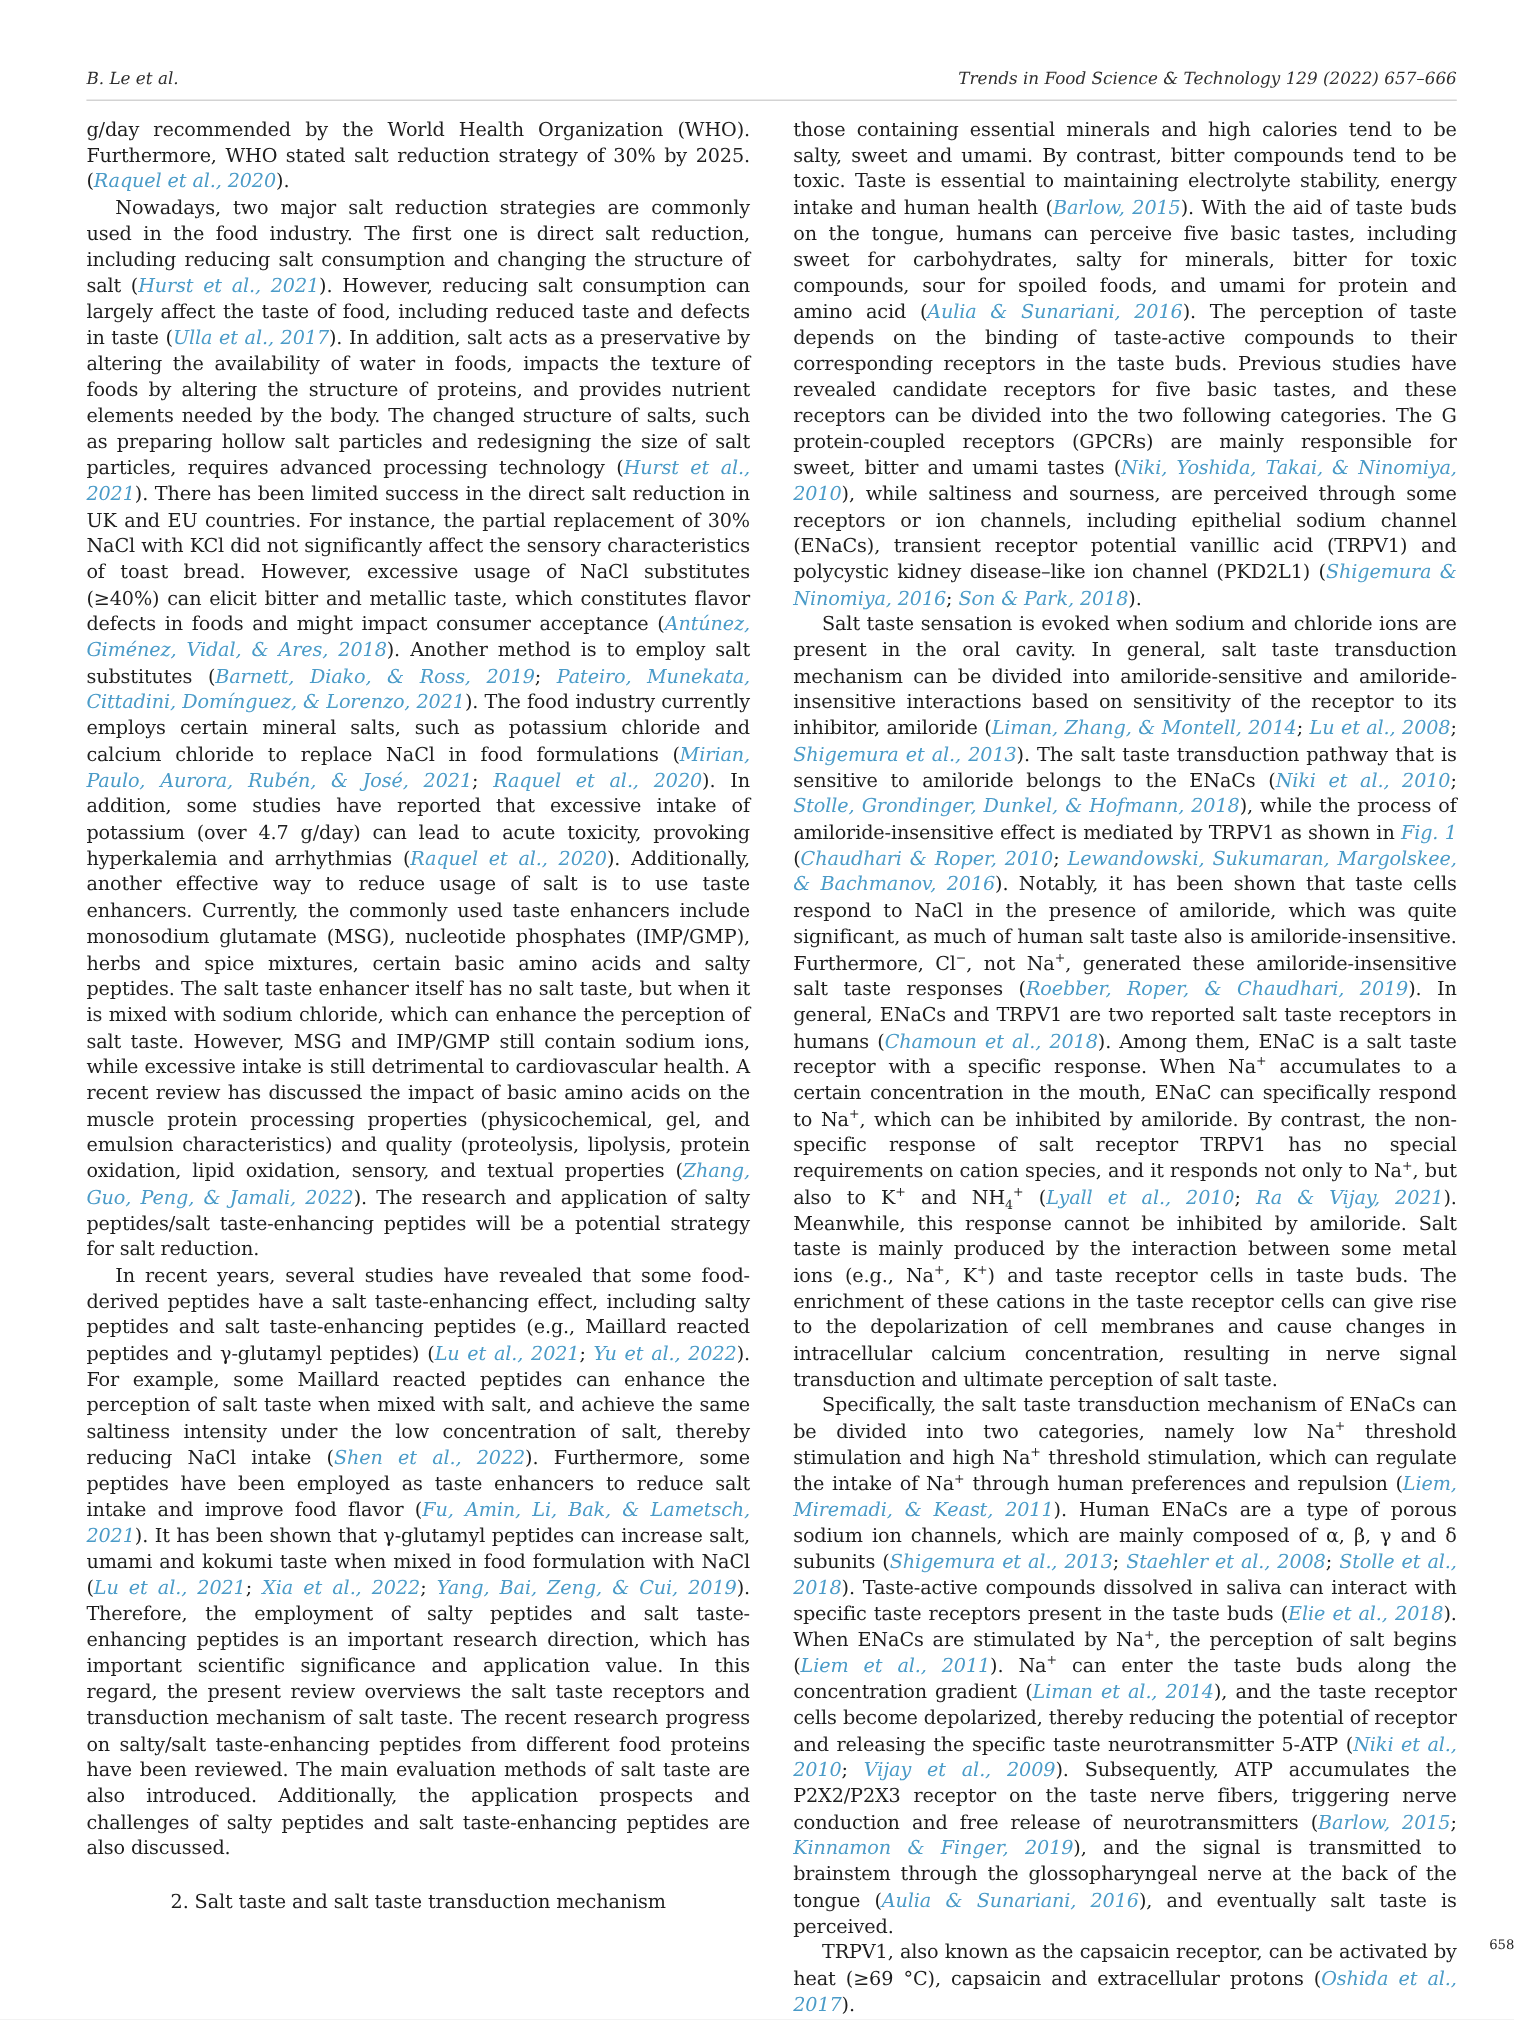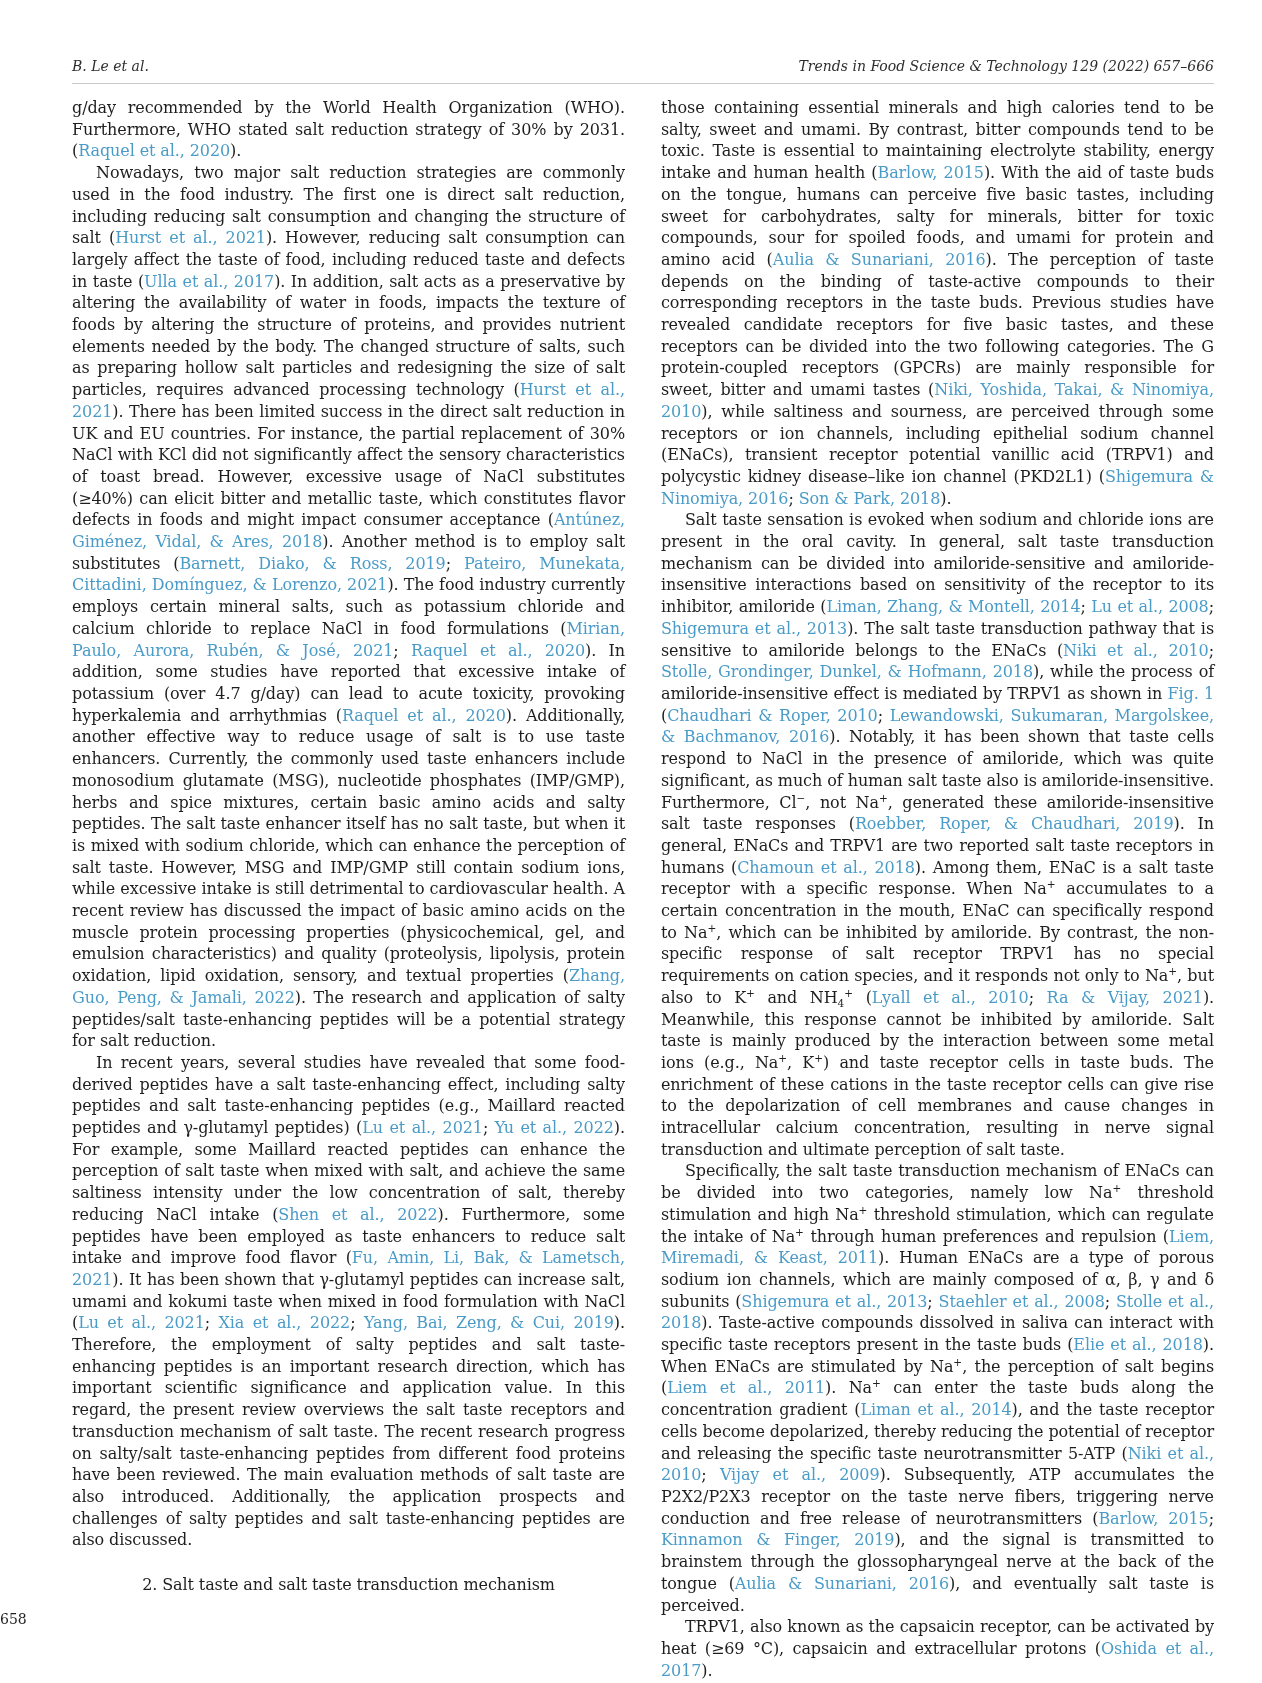--- a/index.html
+++ b/index.html
@@ -47,45 +47,46 @@
     font-weight:normal;
     margin:23px 0 23px 0;
     text-align:center;
     text-indent:0;
     font-family:"DejaVu Serif", "Liberation Serif", serif;
   }
   a.run-link {
     color:#4a9bc8;
     text-decoration:none;
     cursor:pointer;
+    font-style:italic;
   }
   .run-sup { vertical-align:super; font-size:10.5px; line-height:0; letter-spacing:0; }
   .run-sub { vertical-align:sub;  font-size:10.5px; line-height:0; letter-spacing:0; }
   .footer {
     position:absolute;
     left:0; bottom:56px;
     width:100%;
-    text-align:left;
-    font-size:14px;
+    text-align:right;
+    font-size:11px;
     color:#1e1e1e;
     margin-top:32px;
   }
 </style>
 </head>
 <body>
 
 <div class="page">
   <div class="header-row">
     <span>B. Le et al.</span>
     <span>Trends in Food Science &amp; Technology 129 (2022) 657–666</span>
   </div>
   <hr class="header-rule">
   <div class="columns">
     <div class="col" id="left-col">
-        <p class=""><span class="run-plain">g/day recommended by the World Health Organization (WHO). Furthermore, WHO stated salt reduction strategy of 30% by 2031. (</span><a class="run-link">Raquel et al., 2020</a><span class="run-plain">).</span></p>
+        <p class=""><span class="run-plain">g/day recommended by the World Health Organization (WHO). Furthermore, WHO stated salt reduction strategy of 30% by 2025. (</span><a class="run-link">Raquel et al., 2020</a><span class="run-plain">).</span></p>
         <p class="indent"><span class="run-plain">Nowadays, two major salt reduction strategies are commonly used in the food industry. The first one is direct salt reduction, including reducing salt consumption and changing the structure of salt (</span><a class="run-link">Hurst et al., 2021</a><span class="run-plain">). However, reducing salt consumption can largely affect the taste of food, including reduced taste and defects in taste (</span><a class="run-link">Ulla et al., 2017</a><span class="run-plain">). In addition, salt acts as a preservative by altering the availability of water in foods, impacts the texture of foods by altering the structure of proteins, and provides nutrient elements needed by the body. The changed structure of salts, such as preparing hollow salt particles and redesigning the size of salt particles, requires advanced processing technology (</span><a class="run-link">Hurst et al., 2021</a><span class="run-plain">). There has been limited success in the direct salt reduction in UK and EU countries. For instance, the partial replacement of 30% NaCl with KCl did not significantly affect the sensory characteristics of toast bread. However, excessive usage of NaCl substitutes (≥40%) can elicit bitter and metallic taste, which constitutes flavor defects in foods and might impact consumer acceptance (</span><a class="run-link">Antúnez, Giménez, Vidal, &amp; Ares, 2018</a><span class="run-plain">). Another method is to employ salt substitutes (</span><a class="run-link">Barnett, Diako, &amp; Ross, 2019</a><span class="run-plain">; </span><a class="run-link">Pateiro, Munekata, Cittadini, Domínguez, &amp; Lorenzo, 2021</a><span class="run-plain">). The food industry currently employs certain mineral salts, such as potassium chloride and calcium chloride to replace NaCl in food formulations (</span><a class="run-link">Mirian, Paulo, Aurora, Rubén, &amp; José, 2021</a><span class="run-plain">; </span><a class="run-link">Raquel et al., 2020</a><span class="run-plain">). In addition, some studies have reported that excessive intake of potassium (over 4.7 g/day) can lead to acute toxicity, provoking hyperkalemia and arrhythmias (</span><a class="run-link">Raquel et al., 2020</a><span class="run-plain">). Additionally, another effective way to reduce usage of salt is to use taste enhancers. Currently, the commonly used taste enhancers include monosodium glutamate (MSG), nucleotide phosphates (IMP/GMP), herbs and spice mixtures, certain basic amino acids and salty peptides. The salt taste enhancer itself has no salt taste, but when it is mixed with sodium chloride, which can enhance the perception of salt taste. However, MSG and IMP/GMP still contain sodium ions, while excessive intake is still detrimental to cardiovascular health. A recent review has discussed the impact of basic amino acids on the muscle protein processing properties (physicochemical, gel, and emulsion characteristics) and quality (proteolysis, lipolysis, protein oxidation, lipid oxidation, sensory, and textual properties (</span><a class="run-link">Zhang, Guo, Peng, &amp; Jamali, 2022</a><span class="run-plain">). The research and application of salty peptides/salt taste-enhancing peptides will be a potential strategy for salt reduction.</span></p>
         <p class="indent"><span class="run-plain">In recent years, several studies have revealed that some food-derived peptides have a salt taste-enhancing effect, including salty peptides and salt taste-enhancing peptides (e.g., Maillard reacted peptides and γ-glutamyl peptides) (</span><a class="run-link">Lu et al., 2021</a><span class="run-plain">; </span><a class="run-link">Yu et al., 2022</a><span class="run-plain">). For example, some Maillard reacted peptides can enhance the perception of salt taste when mixed with salt, and achieve the same saltiness intensity under the low concentration of salt, thereby reducing NaCl intake (</span><a class="run-link">Shen et al., 2022</a><span class="run-plain">). Furthermore, some peptides have been employed as taste enhancers to reduce salt intake and improve food flavor (</span><a class="run-link">Fu, Amin, Li, Bak, &amp; Lametsch, 2021</a><span class="run-plain">). It has been shown that γ-glutamyl peptides can increase salt, umami and kokumi taste when mixed in food formulation with NaCl (</span><a class="run-link">Lu et al., 2021</a><span class="run-plain">; </span><a class="run-link">Xia et al., 2022</a><span class="run-plain">; </span><a class="run-link">Yang, Bai, Zeng, &amp; Cui, 2019</a><span class="run-plain">). Therefore, the employment of salty peptides and salt taste-enhancing peptides is an important research direction, which has important scientific significance and application value. In this regard, the present review overviews the salt taste receptors and transduction mechanism of salt taste. The recent research progress on salty/salt taste-enhancing peptides from different food proteins have been reviewed. The main evaluation methods of salt taste are also introduced. Additionally, the application prospects and challenges of salty peptides and salt taste-enhancing peptides are also discussed.</span></p>
         <h2 class="section-heading">2.  Salt taste and salt taste transduction mechanism</h2>
       </div>
     <div class="col" id="right-col">
         <p class=""><span class="run-plain">those containing essential minerals and high calories tend to be salty, sweet and umami. By contrast, bitter compounds tend to be toxic. Taste is essential to maintaining electrolyte stability, energy intake and human health (</span><a class="run-link">Barlow, 2015</a><span class="run-plain">). With the aid of taste buds on the tongue, humans can perceive five basic tastes, including sweet for carbohydrates, salty for minerals, bitter for toxic compounds, sour for spoiled foods, and umami for protein and amino acid (</span><a class="run-link">Aulia &amp; Sunariani, 2016</a><span class="run-plain">). The perception of taste depends on the binding of taste-active compounds to their corresponding receptors in the taste buds. Previous studies have revealed candidate receptors for five basic tastes, and these receptors can be divided into the two following categories. The G protein-coupled receptors (GPCRs) are mainly responsible for sweet, bitter and umami tastes (</span><a class="run-link">Niki, Yoshida, Takai, &amp; Ninomiya, 2010</a><span class="run-plain">), while saltiness and sourness, are perceived through some receptors or ion channels, including epithelial sodium channel (ENaCs), transient receptor potential vanillic acid (TRPV1) and polycystic kidney disease–like ion channel (PKD2L1) (</span><a class="run-link">Shigemura &amp; Ninomiya, 2016</a><span class="run-plain">; </span><a class="run-link">Son &amp; Park, 2018</a><span class="run-plain">).</span></p>
         <p class="indent"><span class="run-plain">Salt taste sensation is evoked when sodium and chloride ions are present in the oral cavity. In general, salt taste transduction mechanism can be divided into amiloride-sensitive and amiloride-insensitive interactions based on sensitivity of the receptor to its inhibitor, amiloride (</span><a class="run-link">Liman, Zhang, &amp; Montell, 2014</a><span class="run-plain">; </span><a class="run-link">Lu et al., 2008</a><span class="run-plain">; </span><a class="run-link">Shigemura et al., 2013</a><span class="run-plain">). The salt taste transduction pathway that is sensitive to amiloride belongs to the ENaCs (</span><a class="run-link">Niki et al., 2010</a><span class="run-plain">; </span><a class="run-link">Stolle, Grondinger, Dunkel, &amp; Hofmann, 2018</a><span class="run-plain">), while the process of amiloride-insensitive effect is mediated by TRPV1 as shown in </span><a class="run-link">Fig. 1</a><span class="run-plain"> (</span><a class="run-link">Chaudhari &amp; Roper, 2010</a><span class="run-plain">; </span><a class="run-link">Lewandowski, Sukumaran, Margolskee, &amp; Bachmanov, 2016</a><span class="run-plain">). Notably, it has been shown that taste cells respond to NaCl in the presence of amiloride, which was quite significant, as much of human salt taste also is amiloride-insensitive. Furthermore, Cl</span><span class="run-sup">−</span><span class="run-plain">, not Na</span><span class="run-sup">+</span><span class="run-plain">, generated these amiloride-insensitive salt taste responses (</span><a class="run-link">Roebber, Roper, &amp; Chaudhari, 2019</a><span class="run-plain">). In general, ENaCs and TRPV1 are two reported salt taste receptors in humans (</span><a class="run-link">Chamoun et al., 2018</a><span class="run-plain">). Among them, ENaC is a salt taste receptor with a specific response. When Na</span><span class="run-sup">+</span><span class="run-plain"> accumulates to a certain concentration in the mouth, ENaC can specifically respond to Na</span><span class="run-sup">+</span><span class="run-plain">, which can be inhibited by amiloride. By contrast, the non-specific response of salt receptor TRPV1 has no special requirements on cation species, and it responds not only to Na</span><span class="run-sup">+</span><span class="run-plain">, but also to K</span><span class="run-sup">+</span><span class="run-plain"> and NH</span><span class="run-sub">4</span><span class="run-sup">+</span><span class="run-plain"> (</span><a class="run-link">Lyall et al., 2010</a><span class="run-plain">; </span><a class="run-link">Ra &amp; Vijay, 2021</a><span class="run-plain">). Meanwhile, this response cannot be inhibited by amiloride. Salt taste is mainly produced by the interaction between some metal ions (e.g., Na</span><span class="run-sup">+</span><span class="run-plain">, K</span><span class="run-sup">+</span><span class="run-plain">) and taste receptor cells in taste buds. The enrichment of these cations in the taste receptor cells can give rise to the depolarization of cell membranes and cause changes in intracellular calcium concentration, resulting in nerve signal transduction and ultimate perception of salt taste.</span></p>
         <p class="indent"><span class="run-plain">Specifically, the salt taste transduction mechanism of ENaCs can be divided into two categories, namely low Na</span><span class="run-sup">+</span><span class="run-plain"> threshold stimulation and high Na</span><span class="run-sup">+</span><span class="run-plain"> threshold stimulation, which can regulate the intake of Na</span><span class="run-sup">+</span><span class="run-plain"> through human preferences and repulsion (</span><a class="run-link">Liem, Miremadi, &amp; Keast, 2011</a><span class="run-plain">). Human ENaCs are a type of porous sodium ion channels, which are mainly composed of α, β, γ and δ subunits (</span><a class="run-link">Shigemura et al., 2013</a><span class="run-plain">; </span><a class="run-link">Staehler et al., 2008</a><span class="run-plain">; </span><a class="run-link">Stolle et al., 2018</a><span class="run-plain">). Taste-active compounds dissolved in saliva can interact with specific taste receptors present in the taste buds (</span><a class="run-link">Elie et al., 2018</a><span class="run-plain">). When ENaCs are stimulated by Na</span><span class="run-sup">+</span><span class="run-plain">, the perception of salt begins (</span><a class="run-link">Liem et al., 2011</a><span class="run-plain">). Na</span><span class="run-sup">+</span><span class="run-plain"> can enter the taste buds along the concentration gradient (</span><a class="run-link">Liman et al., 2014</a><span class="run-plain">), and the taste receptor cells become depolarized, thereby reducing the potential of receptor and releasing the specific taste neurotransmitter 5-ATP (</span><a class="run-link">Niki et al., 2010</a><span class="run-plain">; </span><a class="run-link">Vijay et al., 2009</a><span class="run-plain">). Subsequently, ATP accumulates the P2X2/P2X3 receptor on the taste nerve fibers, triggering nerve conduction and free release of neurotransmitters (</span><a class="run-link">Barlow, 2015</a><span class="run-plain">; </span><a class="run-link">Kinnamon &amp; Finger, 2019</a><span class="run-plain">), and the signal is transmitted to brainstem through the glossopharyngeal nerve at the back of the tongue (</span><a class="run-link">Aulia &amp; Sunariani, 2016</a><span class="run-plain">), and eventually salt taste is perceived.</span></p>
         <p class="indent"><span class="run-plain">TRPV1, also known as the capsaicin receptor, can be activated by heat (≥69 °C), capsaicin and extracellular protons (</span><a class="run-link">Oshida et al., 2017</a><span class="run-plain">).</span></p>
       </div>

